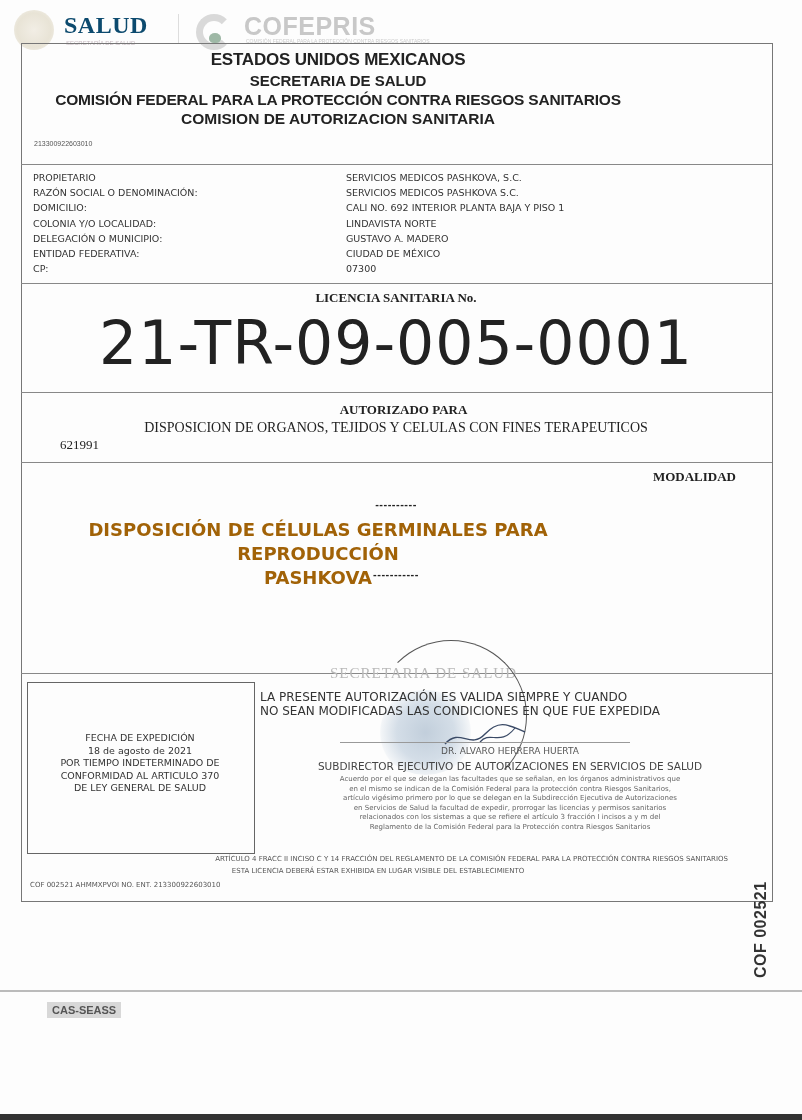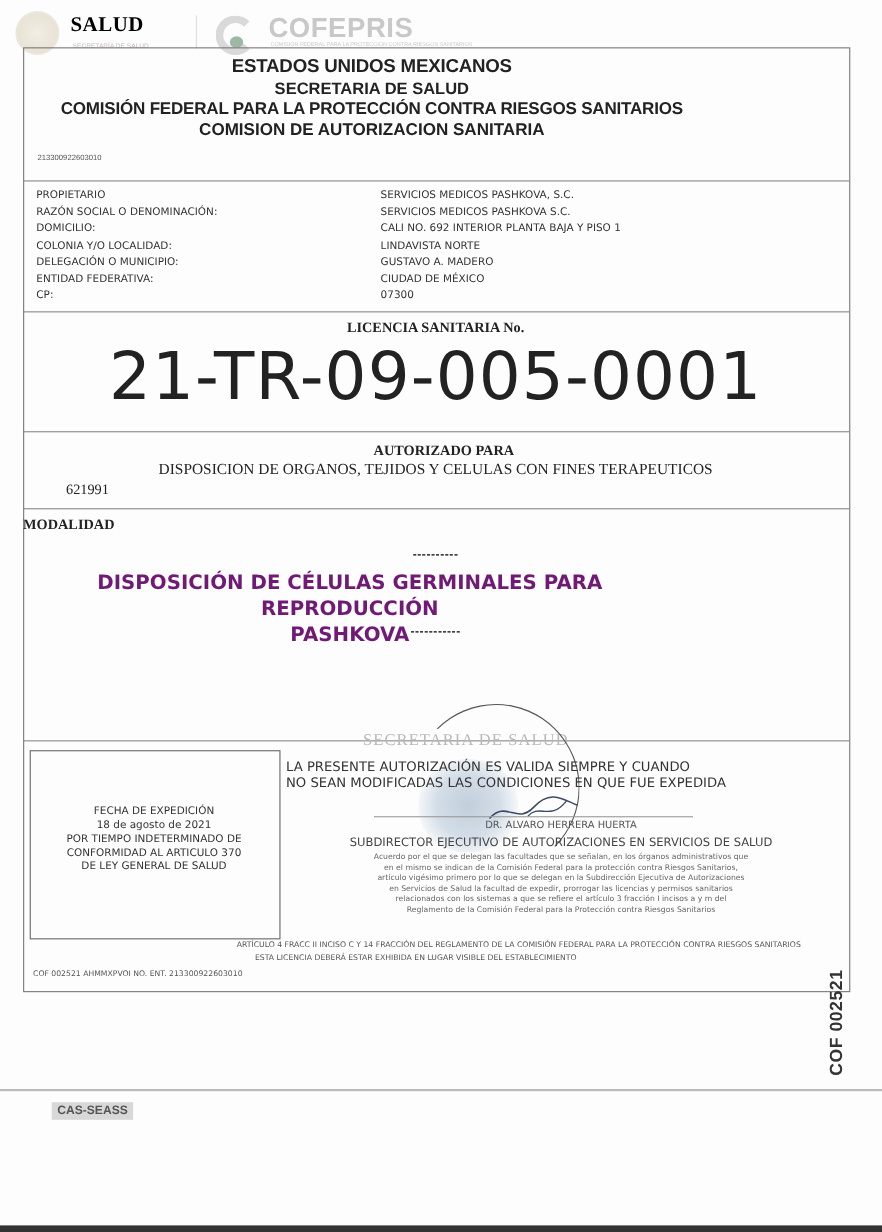--- a/index.html
+++ b/index.html
@@ -4,22 +4,22 @@
 <style>
   html, body { margin:0; padding:0; }
   body {
     width:802px; height:1120px; position:relative; overflow:hidden;
     background:#fdfdfd; font-family:"Liberation Sans", sans-serif; color:#222;
   }
   .abs { position:absolute; }
   
   .logo-salud-emblem { left:14px; top:10px; width:40px; height:40px; border-radius:50%;
     background:radial-gradient(circle,#efeadf 0%,#e3ddcc 60%,#f4f2ec 100%); opacity:.8; }
-  .logo-salud-text { left:64px; top:12px; font-family:"Liberation Serif", serif; font-size:19px;
-    font-weight:bold; color:#000000; letter-spacing:0.5px; }
+  .logo-salud-text { left:64px; top:12px; font-family:"Liberation Serif", serif; font-size:24px;
+    font-weight:bold; color:#0c4a6e; letter-spacing:0.5px; }
   .logo-salud-sub { left:66px; top:40px; font-size:6px; color:#c5b8bf; }
   .logo-divider { left:178px; top:14px; width:1px; height:30px; background:#ddd; }
   .logo-cofepris-emblem { left:196px; top:14px; width:36px; height:36px; border-radius:50%;
     border:7px solid #d9d9d9; border-right-color:transparent; box-sizing:border-box; }
   .logo-cofepris-emblem::after { content:""; position:absolute; left:6px; top:12px; width:12px; height:10px;
     background:#9eb8a6; border-radius:50% 50% 40% 40%; }
   .logo-cofepris-text { left:244px; top:12px; font-size:25px; font-weight:bold; color:#c8c8c8; letter-spacing:0.5px; }
   .logo-cofepris-sub { left:246px; top:38px; font-size:5px; color:#ccc; }
 
   
@@ -40,25 +40,25 @@
     font-weight:bold; font-size:13px; }
   .lic-number { left:21px; top:308px; width:750px; text-align:center; font-family:"DejaVu Sans", sans-serif;
     font-size:60px; letter-spacing:1px; color:#222; }
 
   .aut-title { left:21px; top:402px; width:765px; text-align:center; font-family:"Liberation Serif", serif;
     font-weight:bold; font-size:13px; }
   .aut-desc { left:21px; top:420px; width:750px; text-align:center; font-family:"Liberation Serif", serif;
     font-size:14px; }
   .aut-code { left:60px; top:437px; font-family:"Liberation Serif", serif; font-size:13px; }
 
-  .mod-title { left:21px; top:469px; width:690px; text-align:left; font-family:"Liberation Serif", serif;
-    font-weight:bold; font-size:13px; }
+  .mod-title { left:21px; top:469px; width:690px; text-align:right; font-family:"Liberation Serif", serif;
+    font-weight:bold; font-size:13px;padding-left:25px; }
   .dash { left:21px; width:750px; text-align:center; font-weight:bold; font-size:11px; letter-spacing:0.5px; }
   .mod-text { left:21px; top:518px; width:594px; text-align:center; font-family:"DejaVu Sans", sans-serif;
-    font-weight:bold; font-size:18px; line-height:24px; color:#701a75; }
+    font-weight:bold; font-size:18px; line-height:24px; color:#a16207; }
 
   .date-box { left:27px; top:682px; width:226px; height:170px; border:1px solid #666; }
   .date-text { left:27px; top:732px; width:226px; text-align:center; font-family:"DejaVu Sans", sans-serif;
     font-size:9.5px; line-height:12.5px; color:#333; }
 
   .stamp-title { left:330px; top:665px; font-family:"Liberation Serif", serif; font-size:15px; color:#b9b9b9; letter-spacing:1px; }
   .stamp-circle { left:375px; top:640px; width:150px; height:150px; border-radius:50%;
     border:1.5px solid #555; border-color:#555 #555 transparent transparent; }
   .stamp-seal { left:378px; top:690px; width:95px; height:85px; border-radius:50%;
     background:radial-gradient(circle,#aebfd0 0%,#c6d3e0 45%,rgba(220,228,236,0.4) 70%,transparent 72%); opacity:.75; }

